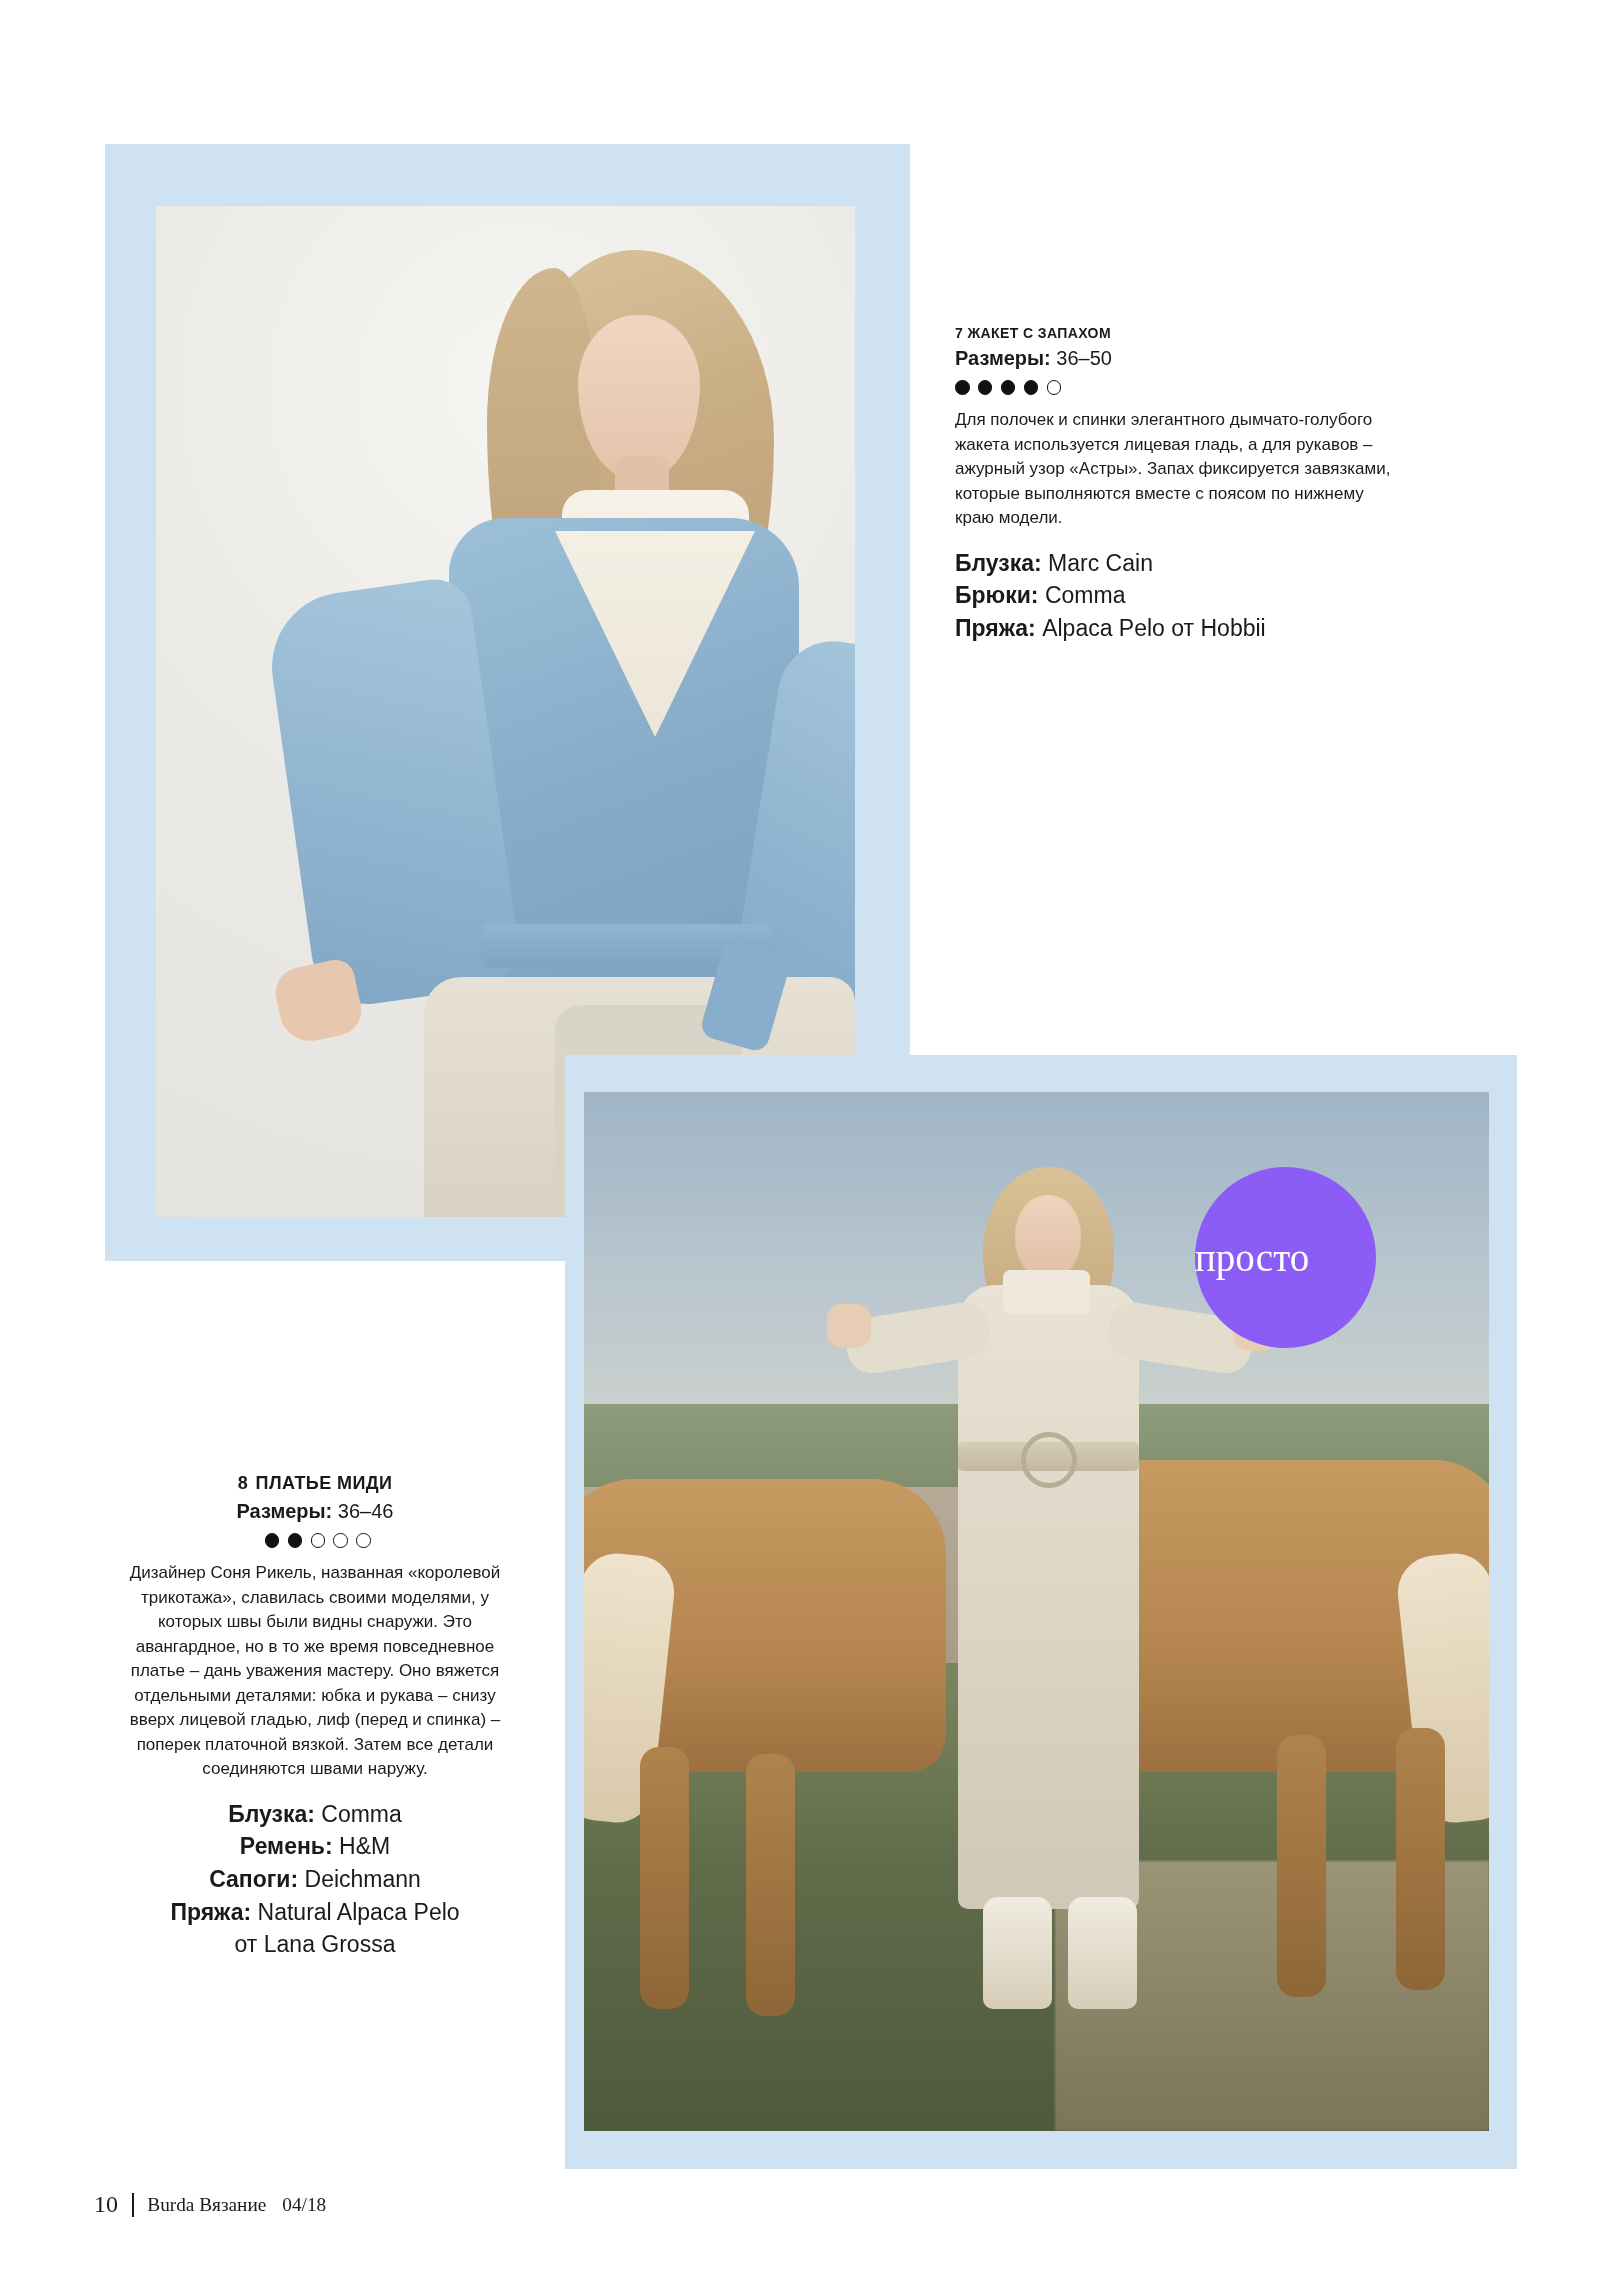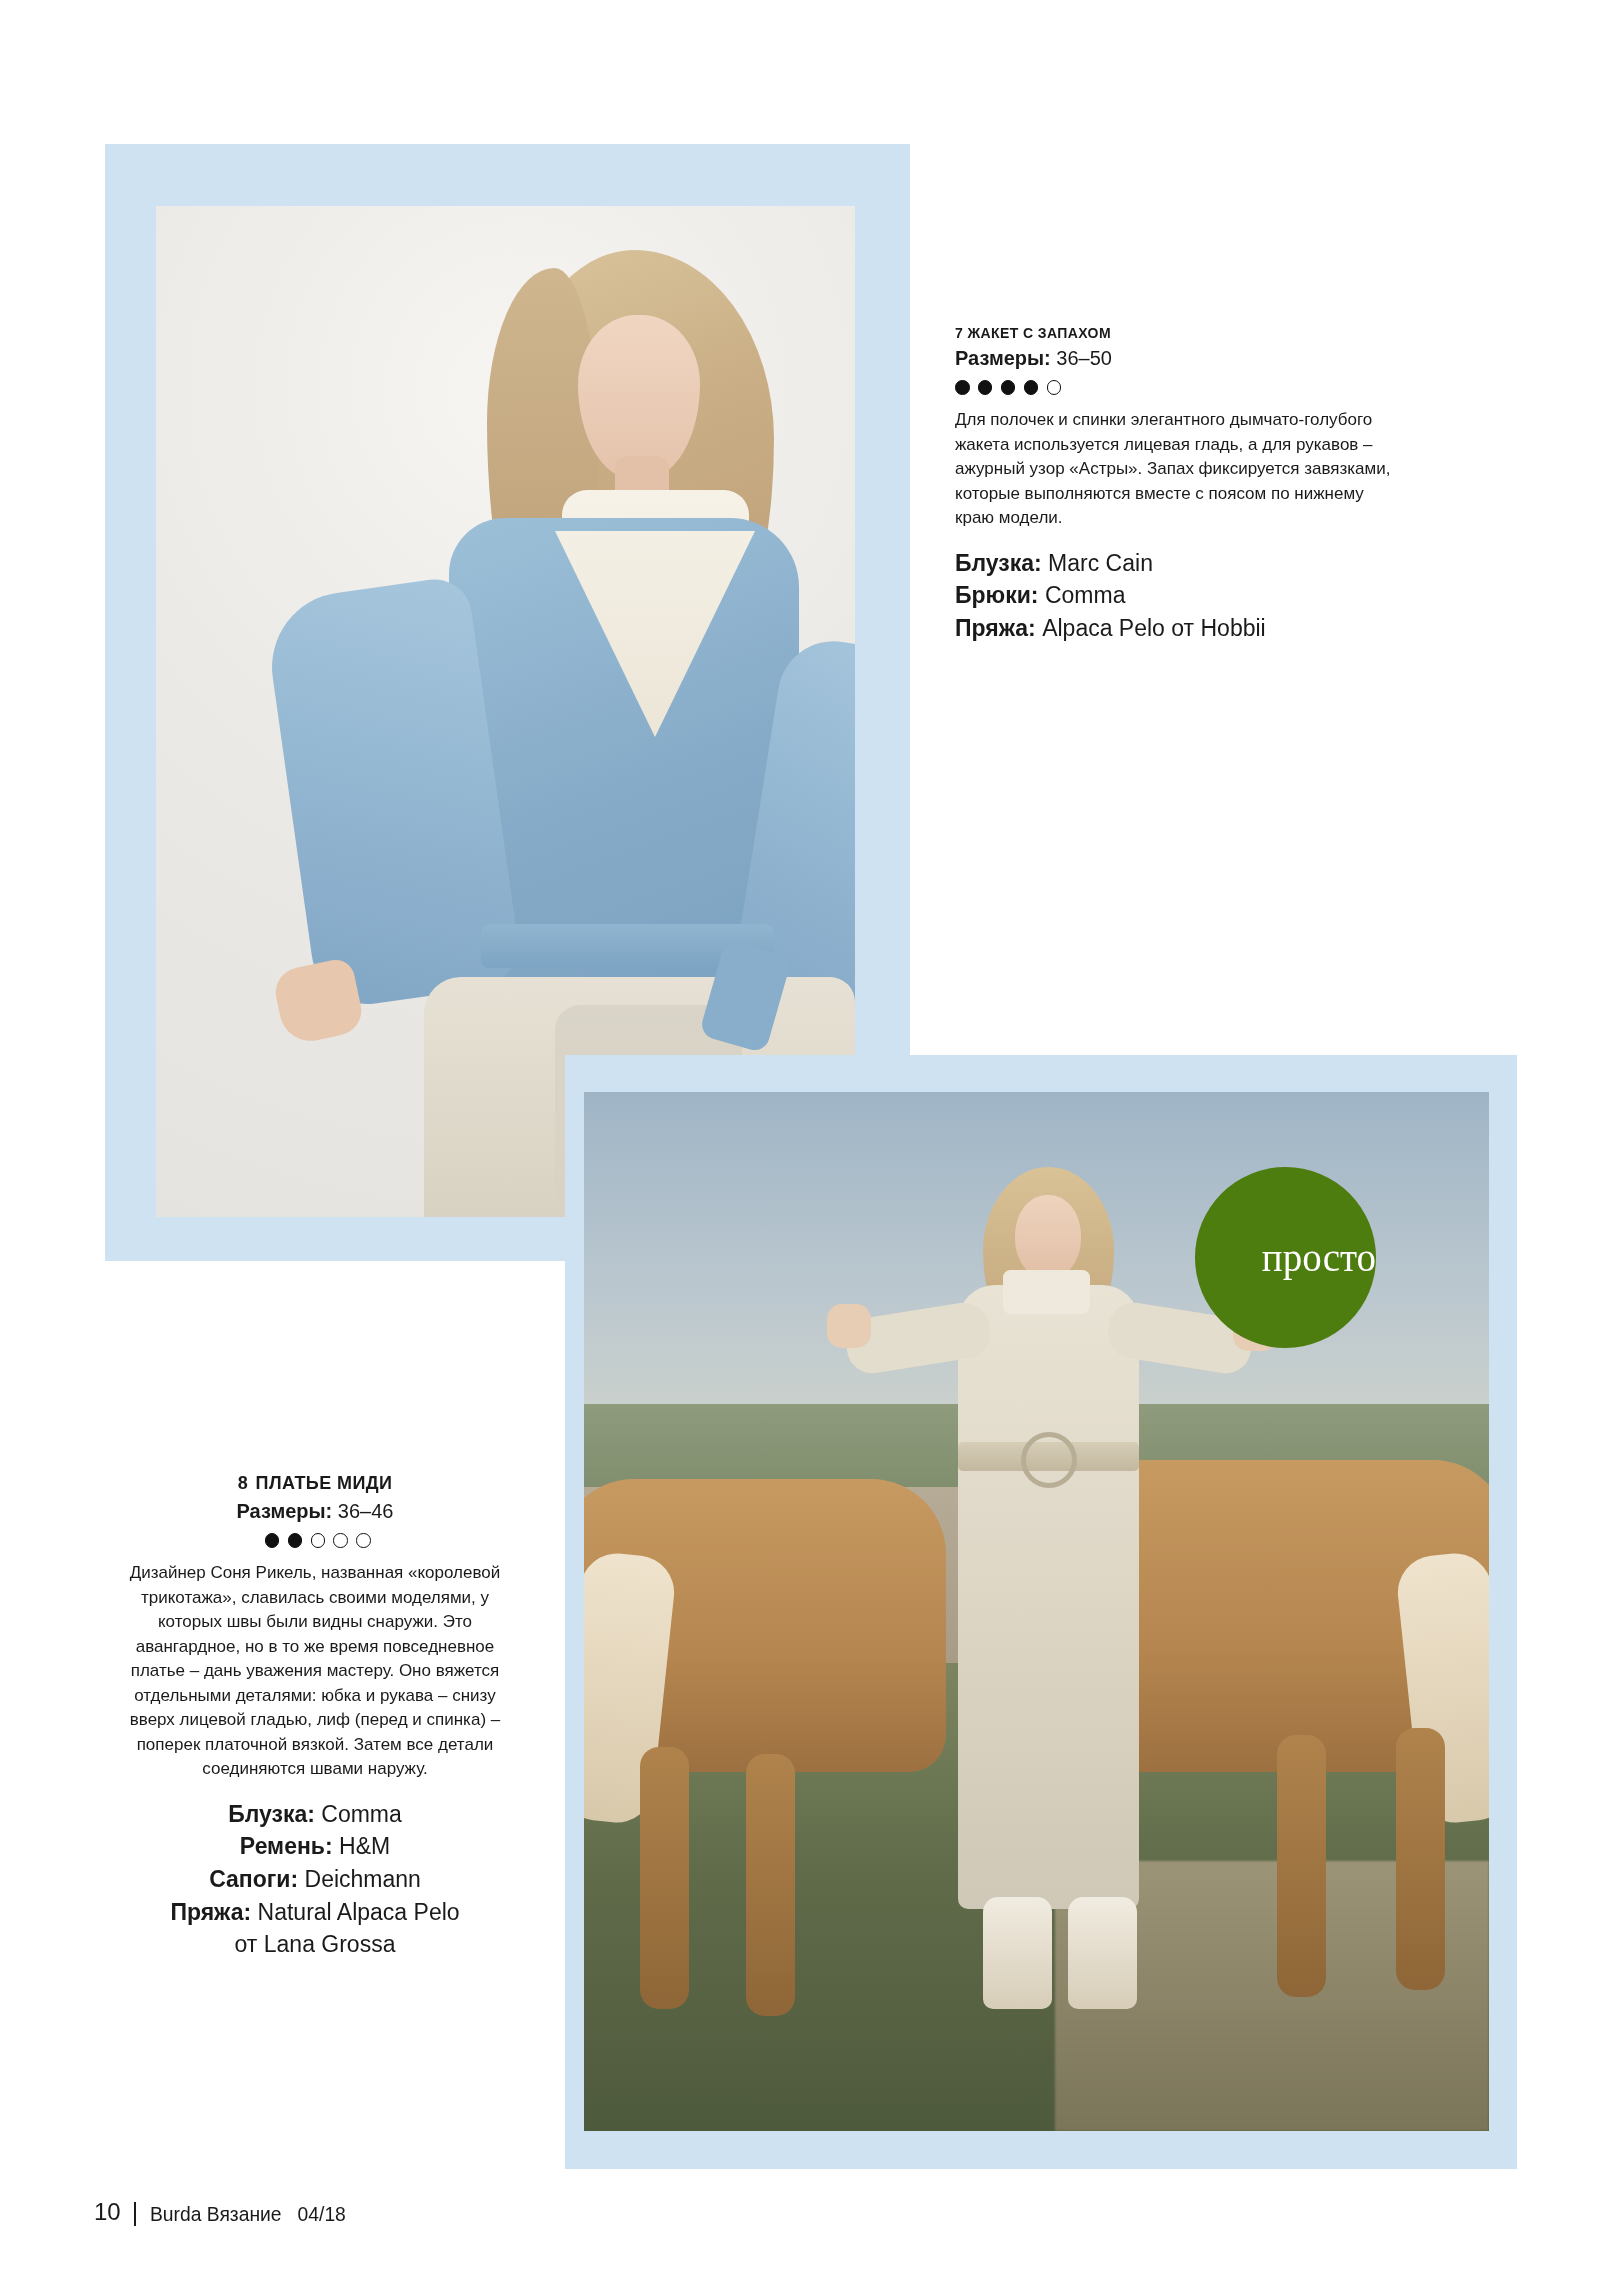--- a/index.html
+++ b/index.html
@@ -268,50 +268,51 @@
   }
   .fig8 .boot.l { left: 399px; top: 805px; }
   .fig8 .boot.r { left: 484px; top: 805px; }
   .badge {
     position: absolute;
     left: 1195px;
     top: 1167px;
     width: 181px;
     height: 181px;
     border-radius: 50%;
-    background: #4d7c0f;
+    background: #8b5cf6;
     color: #ffffff;
     display: flex;
     align-items: center;
-    justify-content: flex-end;
+    justify-content: flex-start;
     font-family: "Liberation Serif", serif;
     font-size: 39px;
   }
 
   
   .text8 {
     position: absolute;
     left: 112px;
     top: 1473px;
     width: 406px;
     text-align: center;
   }
   .text8 .pat-title { font-size: 18px; }
   .text8 .num { margin-right: 7.5px; }
   .text8 .dot { margin-right: 0; margin-left: 5.6px; }
 
   
   .footer {
     position: absolute;
     left: 94px;
-    bottom: 69px;
+    bottom: 77px;
     display: flex;
-    align-items: flex-end;
+    align-items: center;
     font-size: 19.3px;
     color: #1a1a1a;
+    font-family: Liberation Serif, serif;
   }
   .footer .page-no { font-size: 24px; margin-right: 13.7px; }
   .footer .rule {
     width: 1.9px; height: 24px; background: #1a1a1a; margin-right: 13.7px;
   }
   .footer .issue { margin-left: 16px; }
 </style>
 </head>
 <body>
 

